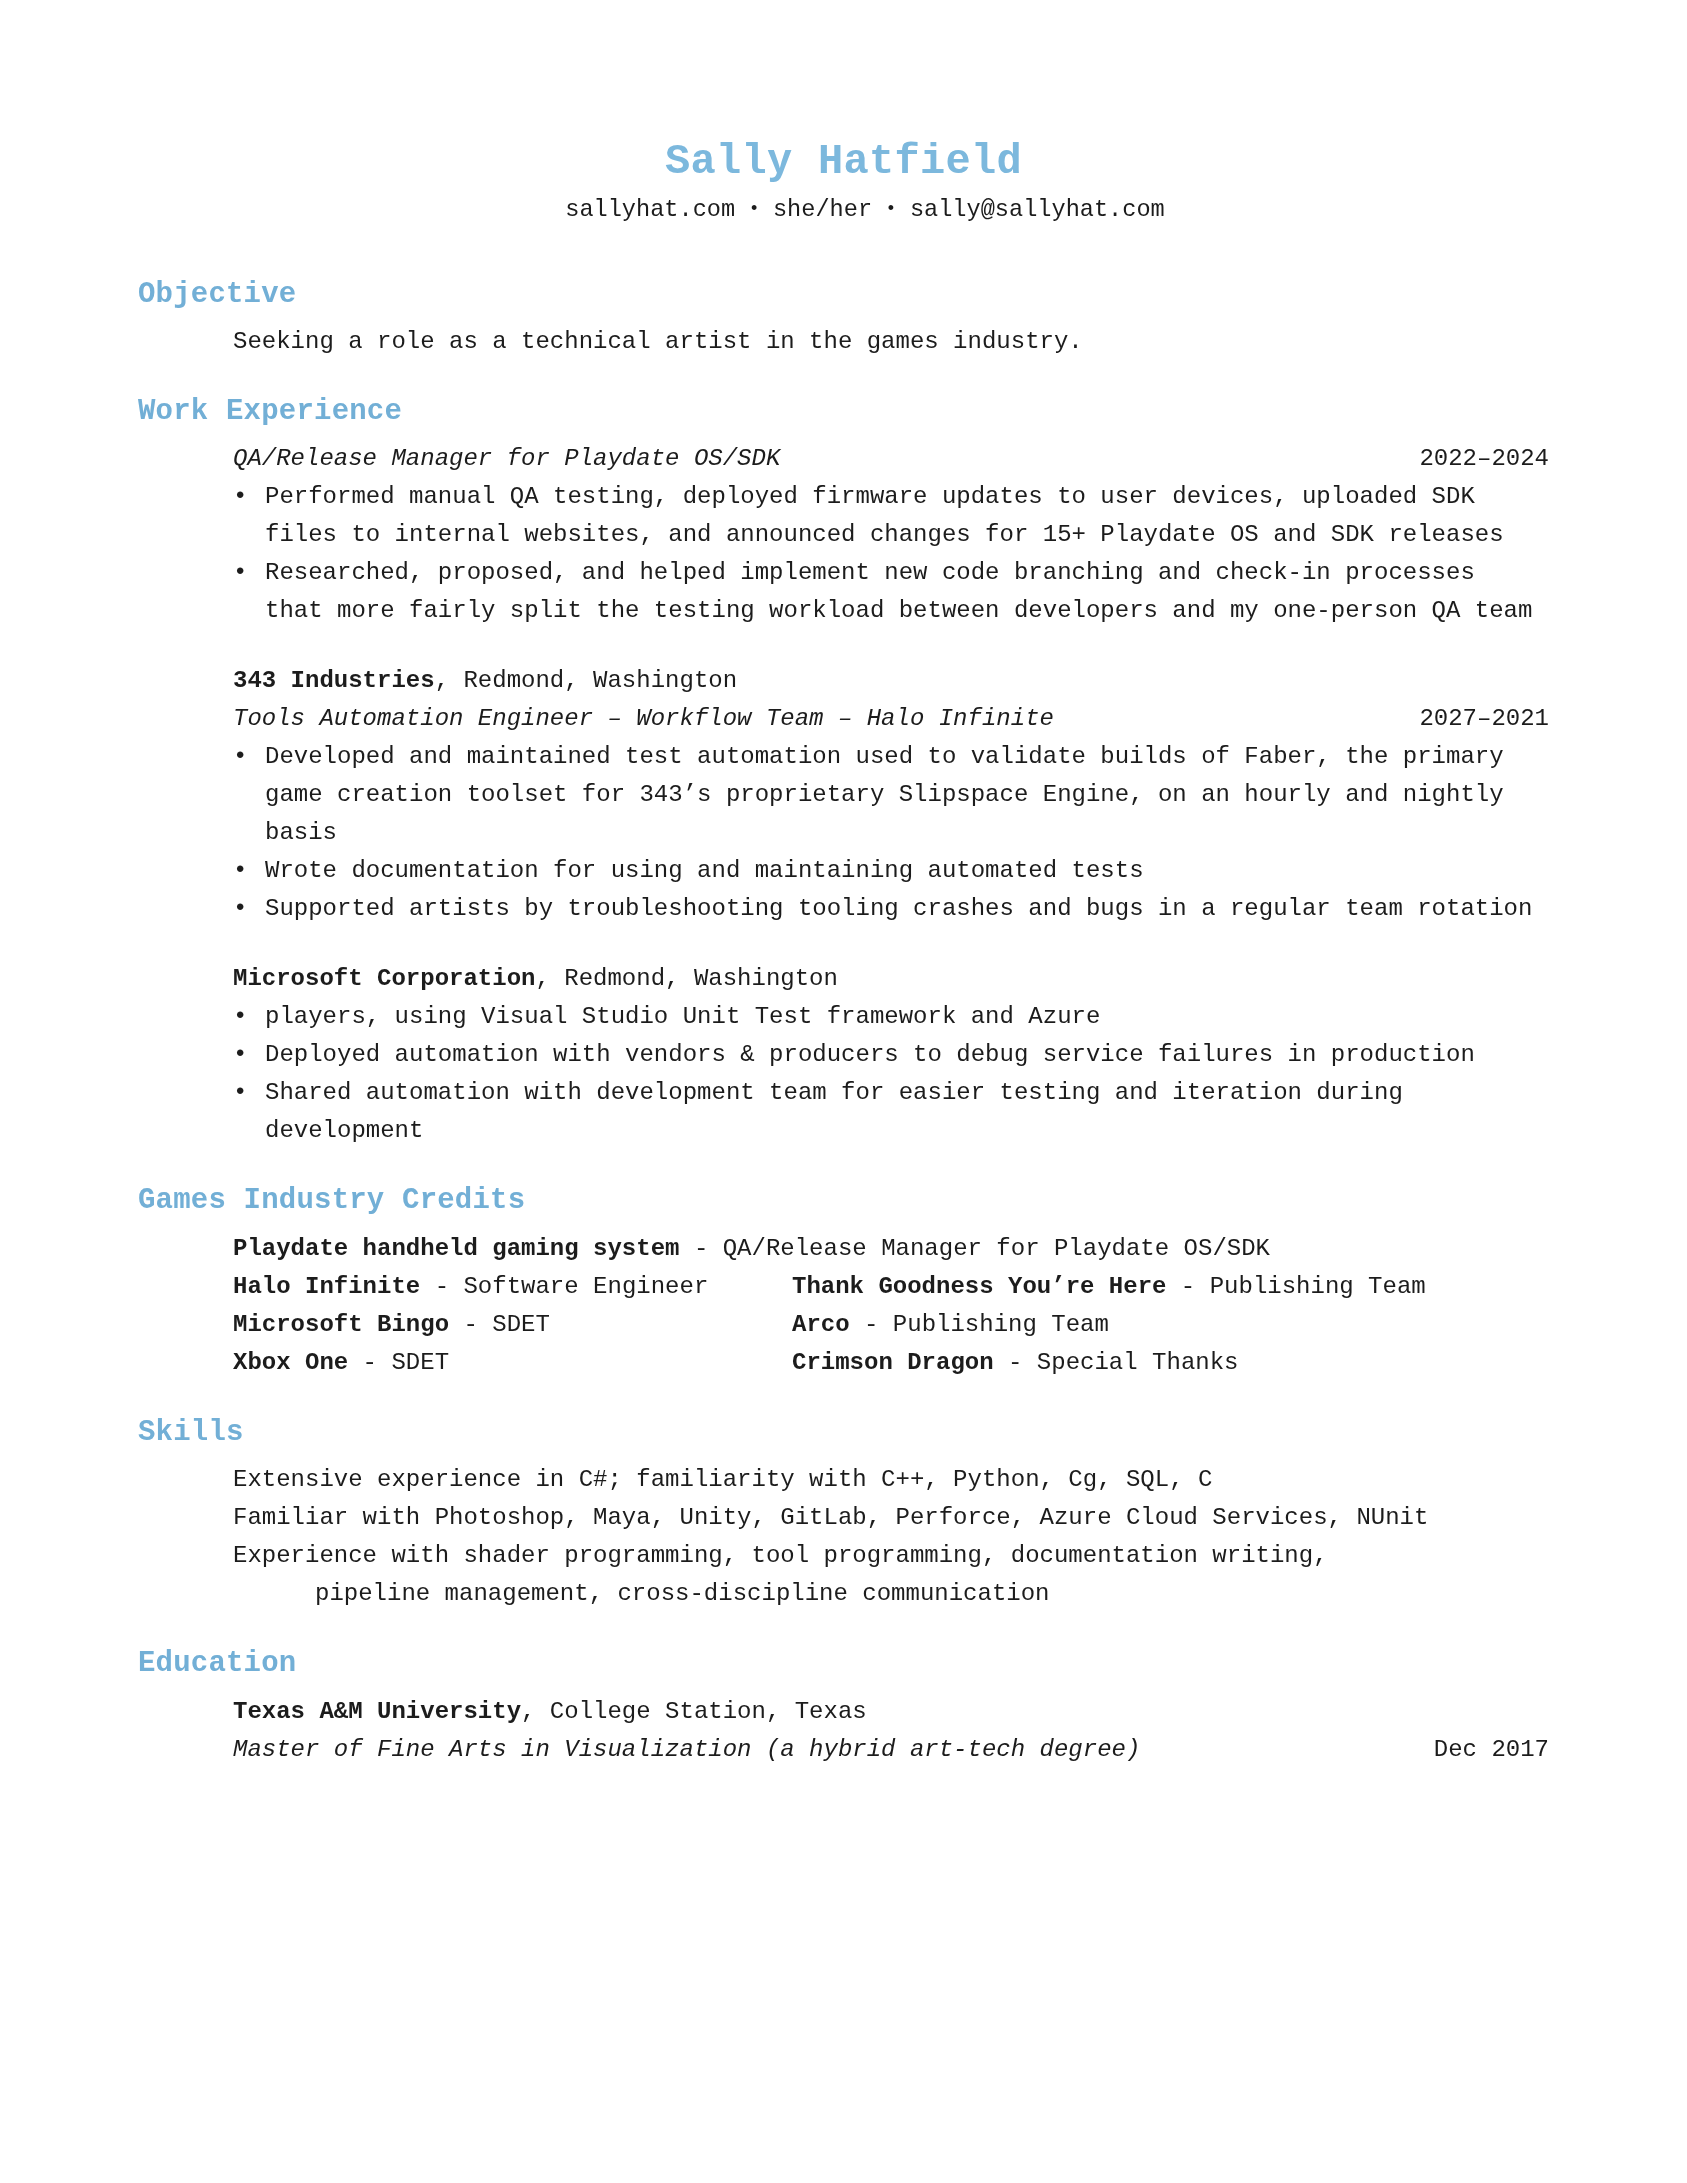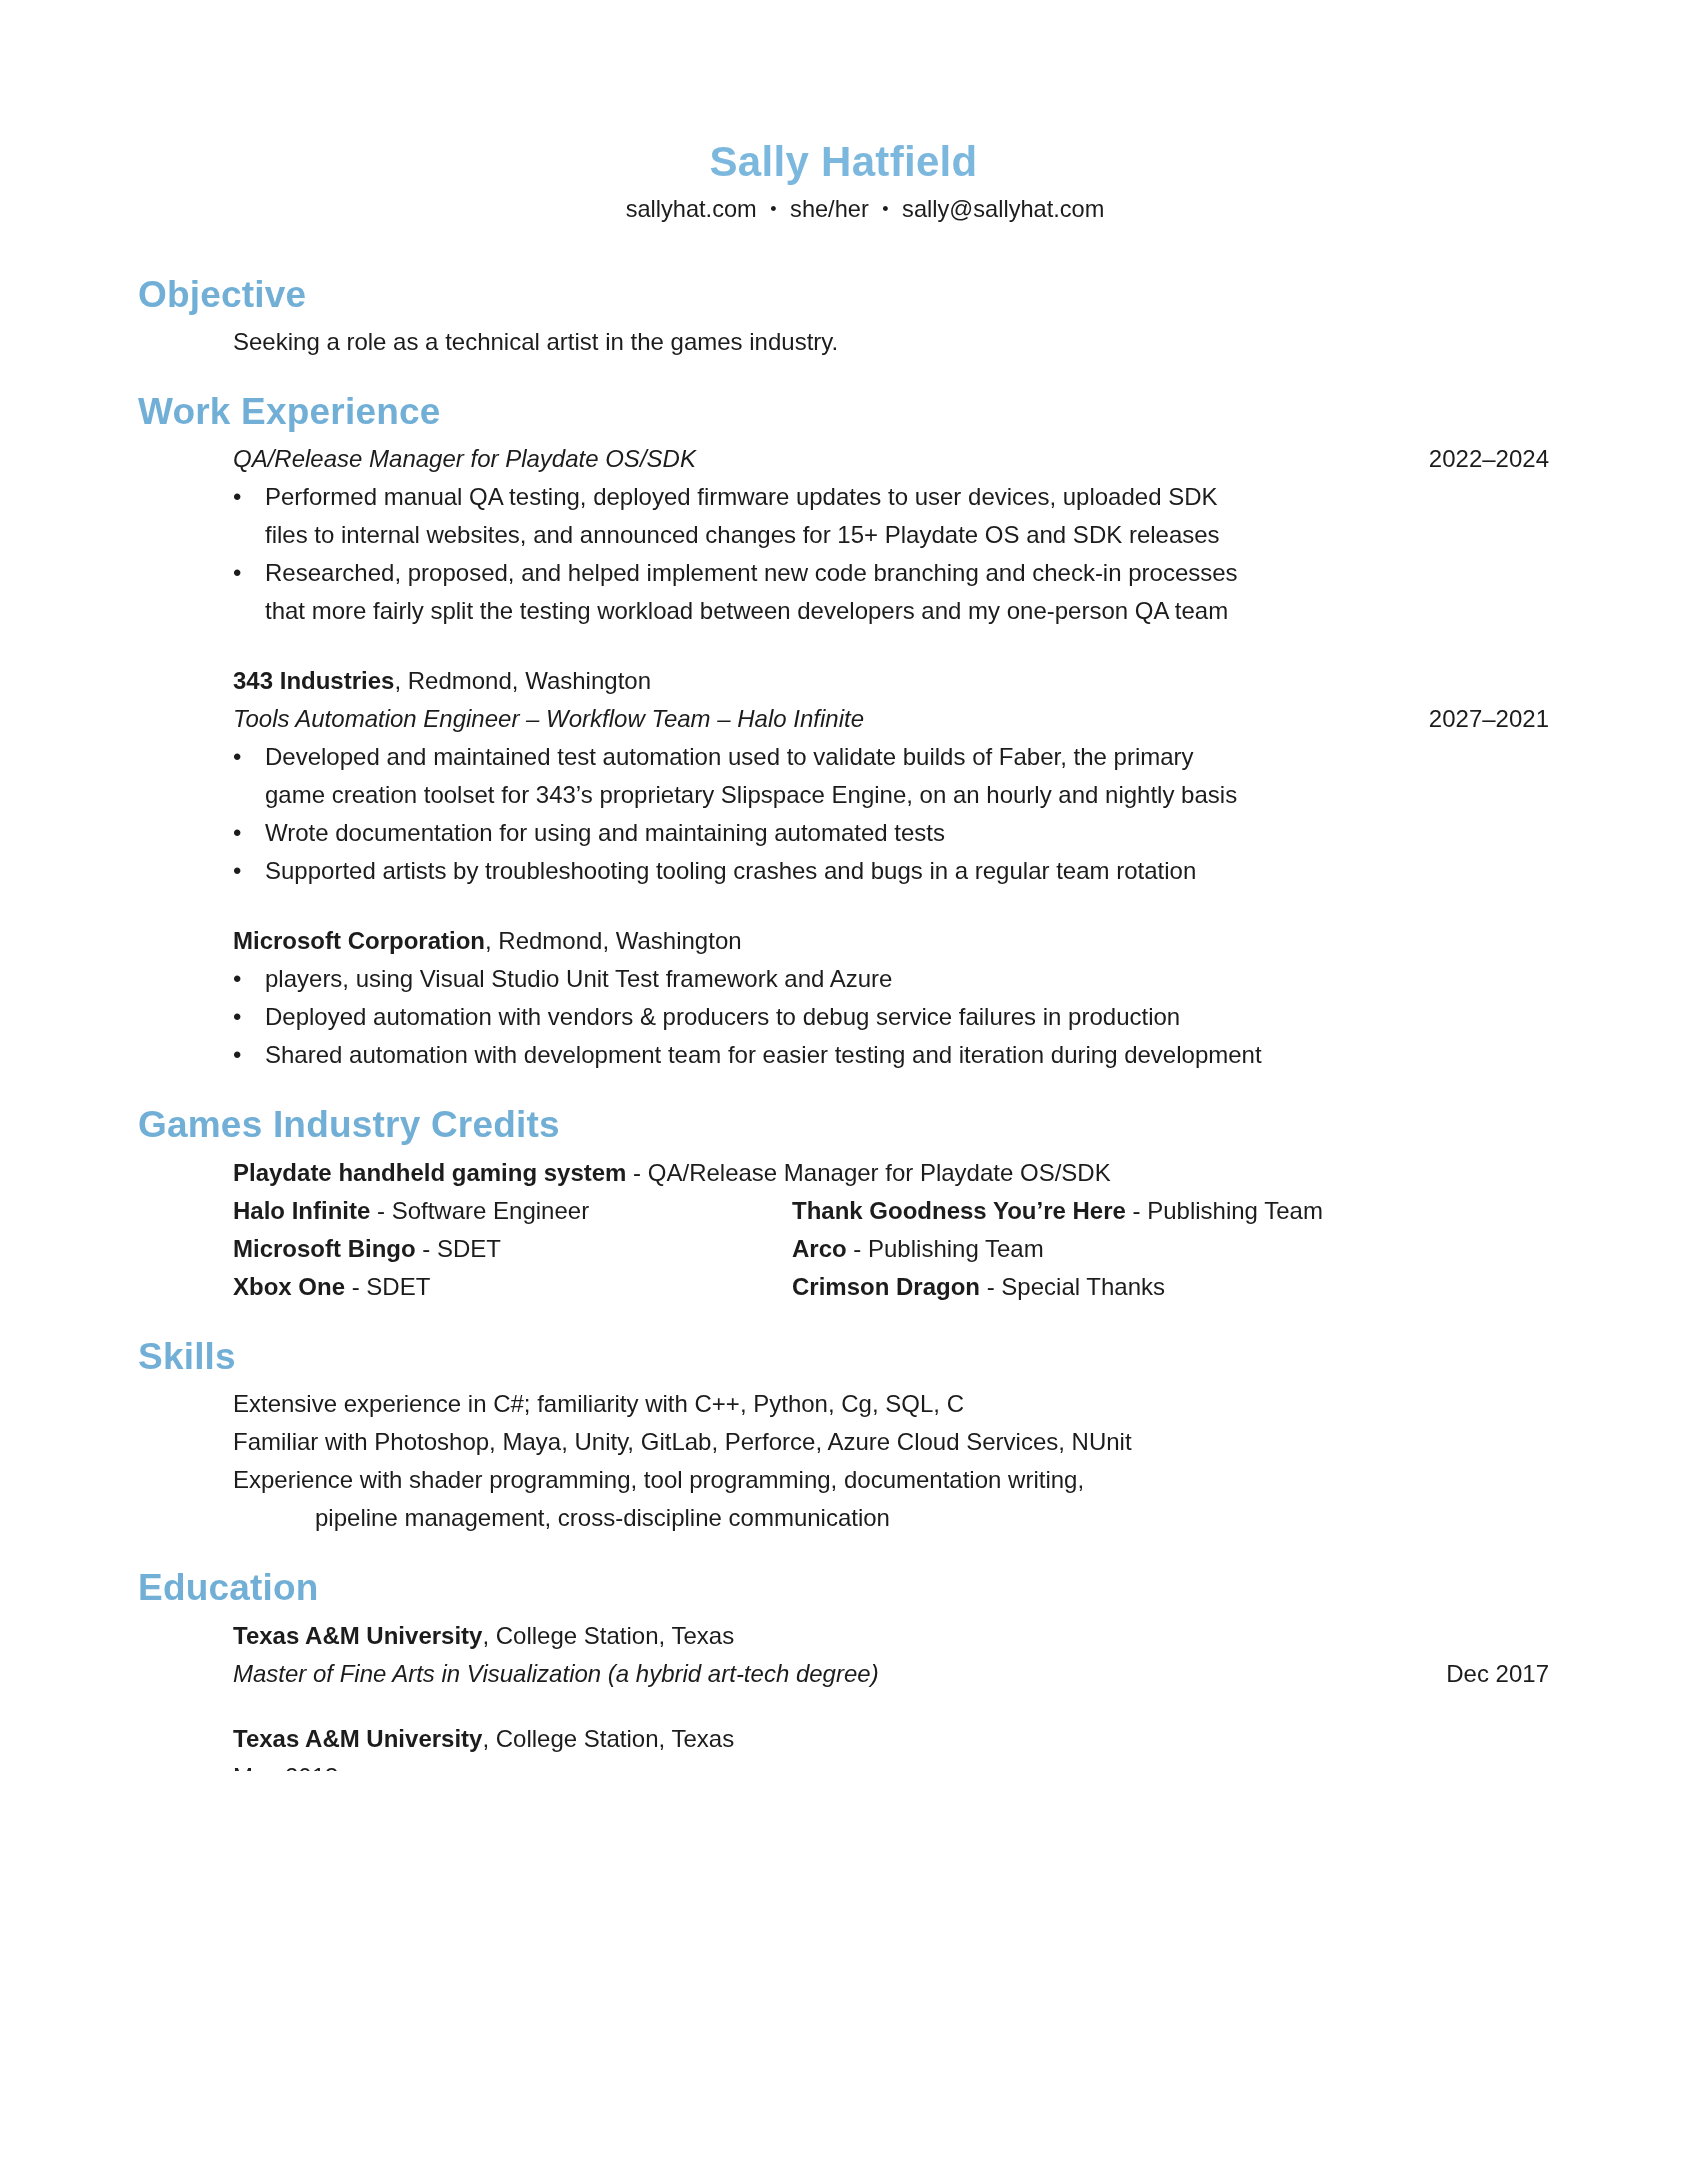--- a/index.html
+++ b/index.html
@@ -6,30 +6,30 @@
     --accent:#72afd6;
     --name-accent:#7cb8dd;
     --text:#1c1c1c;
     --background:#ffffff;
   }
   *{box-sizing:border-box;}
   html,body{margin:0;padding:0;background:var(--background);}
   .page{
     width:1687px;height:1771px;
     background:var(--background);
-    font-family:Liberation Sans, sans-serif;
+    font-family:Liberation Mono, monospace;
     font-size:24px;color:var(--text);
     padding-top:135px;overflow:hidden;
   }
   .name{margin:0;text-align:center;font-size:42px;line-height:54px;font-weight:700;color:var(--name-accent);letter-spacing:0.3px;}
   .contact{text-align:center;font-size:23.6px;line-height:35px;margin-top:2.7px;margin-left:43px;}
   .dot{display:inline-block;margin:0 13.5px;font-size:18px;vertical-align:2px;}
   .section{margin-top:32px;}
   .section--first{margin-top:49px;}
-  .heading{margin:0 0 9.4px 138px;font-size:37px;line-height:38px;font-weight:700;color:var(--accent);letter-spacing:0.2px;}
+  .heading{margin:0 0 9.4px 138px;font-size:29px;line-height:38px;font-weight:700;color:var(--accent);letter-spacing:0.2px;}
   .content{margin-left:233px;width:1316px;line-height:38px;}
   .line{line-height:38px;}
   .b{font-weight:700;}
   .title-row{display:flex;justify-content:space-between;line-height:38px;}
   .title-row .title{font-style:italic;}
   .title-row .date{white-space:nowrap;}
   .bullet{display:flex;line-height:38px;}
   .marker{width:32px;flex:none;}
   .blines{flex:1;}
   .job + .job{margin-top:32px;}

